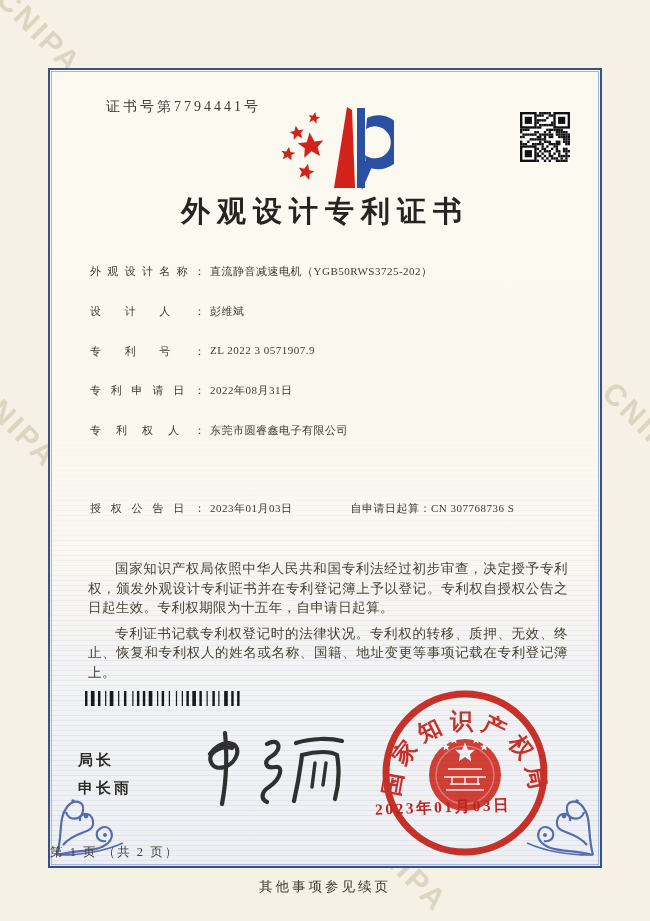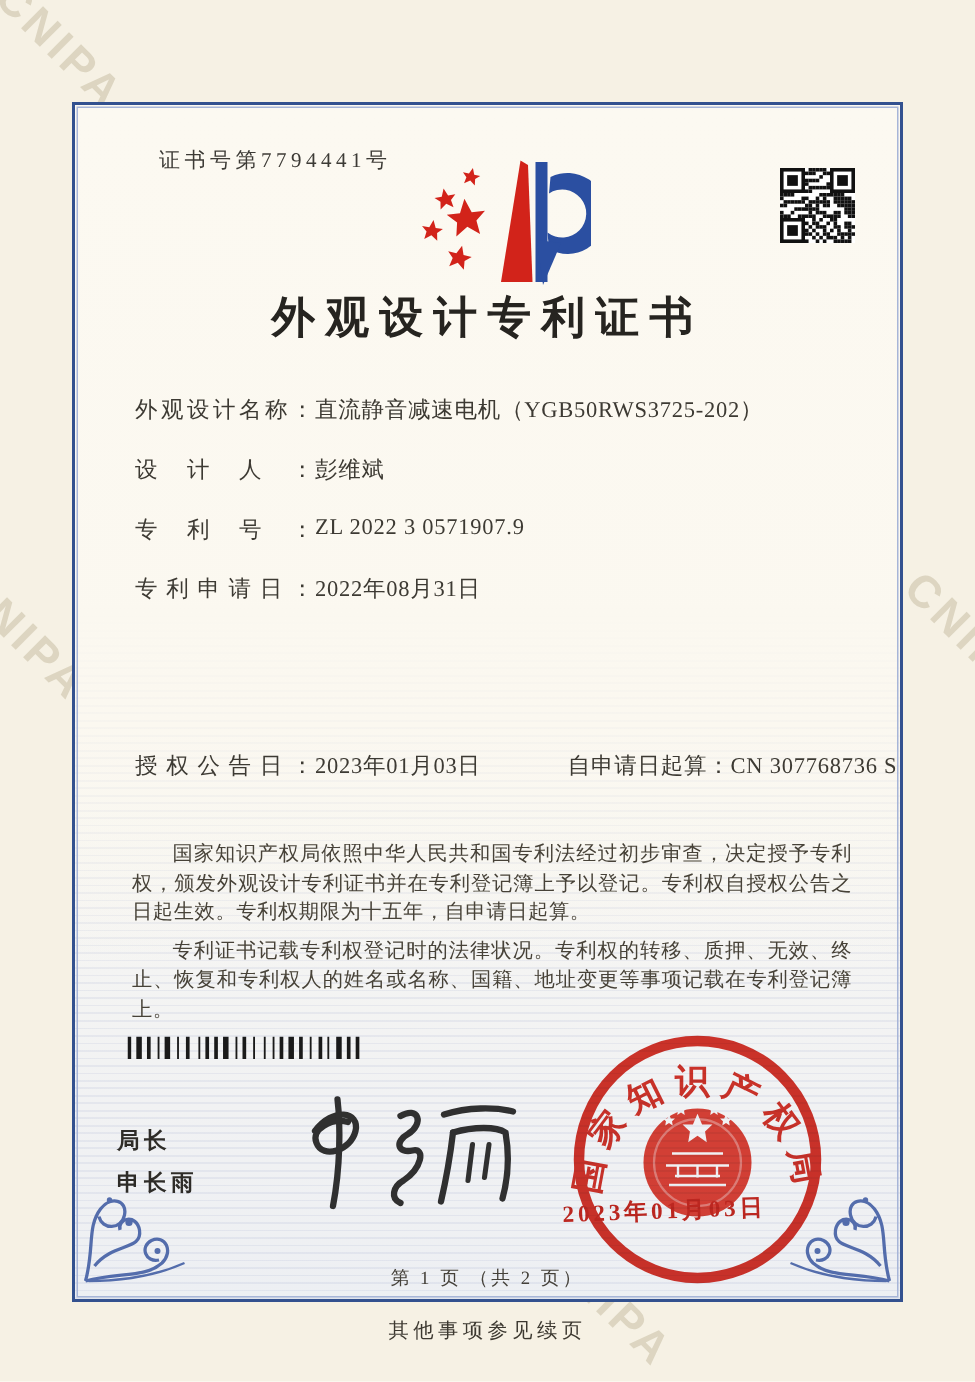--- a/index.html
+++ b/index.html
@@ -24,21 +24,21 @@
     background:linear-gradient(180deg,#fbf8f0 0%,rgba(251,248,240,0) 55%);}
 
   .abs{position:absolute;z-index:4;}
 
   .cert-no{left:56px;top:28px;font-size:14px;letter-spacing:3px;color:#3c3a35;}
   .qr{left:470px;top:42px;width:50px;height:50px;background:#fff;}
   .logo{left:212px;top:32px;}
   .title{left:0;top:122px;width:100%;text-align:center;font-size:29px;font-weight:bold;
          letter-spacing:7px;color:#262420;}
 
-  .frow{left:40px;width:490px;height:20px;font-size:15px;color:#3d3a33;letter-spacing:0.5px;white-space:nowrap;}
+  .frow{left:40px;width:490px;height:20px;font-size:11px;color:#3d3a33;letter-spacing:0.5px;white-space:nowrap;}
   .flabel{display:inline-block;width:104px;text-align:justify;text-align-last:justify;vertical-align:top;}
   .flabel::after{content:"：";display:inline-block;width:0;}
   .colon{display:inline-block;width:16px;}
   .fvalue{color:#3d3a33;}
   .pair2{margin-left:58px;}
   .pair2 .flabel2::after{content:"：";}
 
   .paras{left:38px;top:465px;width:480px;font-size:13.5px;line-height:19.5px;color:#474238;
          text-align:justify;letter-spacing:0.4px;margin-top:24px;}
   .paras p{margin:0 0 6px 0;text-indent:2em;}
@@ -49,21 +49,21 @@
             font-size:15px;font-weight:bold;color:#2e2c28;letter-spacing:3px;}
   .director.t1{top:681px;}
   .director.t2{top:709px;}
 
   .signature{left:138px;top:658px;}
   .seal{left:325px;top:615px;mix-blend-mode:multiply;}
   .flourish{bottom:3px;z-index:4;opacity:0.85;}
   .flourish.left{left:3px;}
   .flourish.right{right:3px;transform:scaleX(-1);}
 
-  .pgfooter{left:0;top:774px;width:100%;text-align:center;font-size:12.5px;color:#45413a;letter-spacing:2px;}
+  .pgfooter{left:0;top:774px;width:100%;font-size:12.5px;color:#45413a;letter-spacing:2px;}
   .contnote{position:absolute;left:0;top:878px;width:100%;text-align:center;font-size:13.5px;
             color:#3c3830;letter-spacing:3px;z-index:2;}
 </style>
 </head>
 <body>
 
 <div class="page">
 
   <span class="wm small" style="left:-14px;top:14px;">CNIPA</span>
   <span class="wm big" style="left:366px;top:128px;">CNIPA</span>
@@ -282,20 +282,23 @@
     </div>
     <div class="abs frow" style="top:234px;">
       <span class="flabel">设计人</span><span class="colon"></span><span class="fvalue">彭维斌</span>
     </div>
     <div class="abs frow" style="top:274px;">
       <span class="flabel">专利号</span><span class="colon"></span><span class="fvalue">ZL 2022 3 0571907.9</span>
     </div>
     <div class="abs frow" style="top:313px;">
       <span class="flabel">专利申请日</span><span class="colon"></span><span class="fvalue">2022年08月31日</span>
     </div>
+    <div class="abs frow" style="top:353px;">
+      <span class="flabel">专利权人</span><span class="colon"></span><span class="fvalue">东莞市圆睿鑫电子有限公司</span>
+    </div>
     <div class="abs frow" style="top:431px;">
       <span class="flabel">授权公告日</span><span class="colon"></span><span class="fvalue">2023年01月03日</span><span class="pair2"><span class="flabel2">自申请日起算</span><span class="fvalue">CN 307768736 S</span></span>
     </div>
 
     <div class="abs paras">
       <p>国家知识产权局依照中华人民共和国专利法经过初步审查，决定授予专利权，颁发外观设计专利证书并在专利登记簿上予以登记。专利权自授权公告之日起生效。专利权期限为十五年，自申请日起算。</p>
       <p>专利证书记载专利权登记时的法律状况。专利权的转移、质押、无效、终止、恢复和专利权人的姓名或名称、国籍、地址变更等事项记载在专利登记簿上。</p>
     </div>
 
     <div class="abs barcode"><svg width="158" height="15" viewBox="0 0 129.0000000000001 15" preserveAspectRatio="none">

